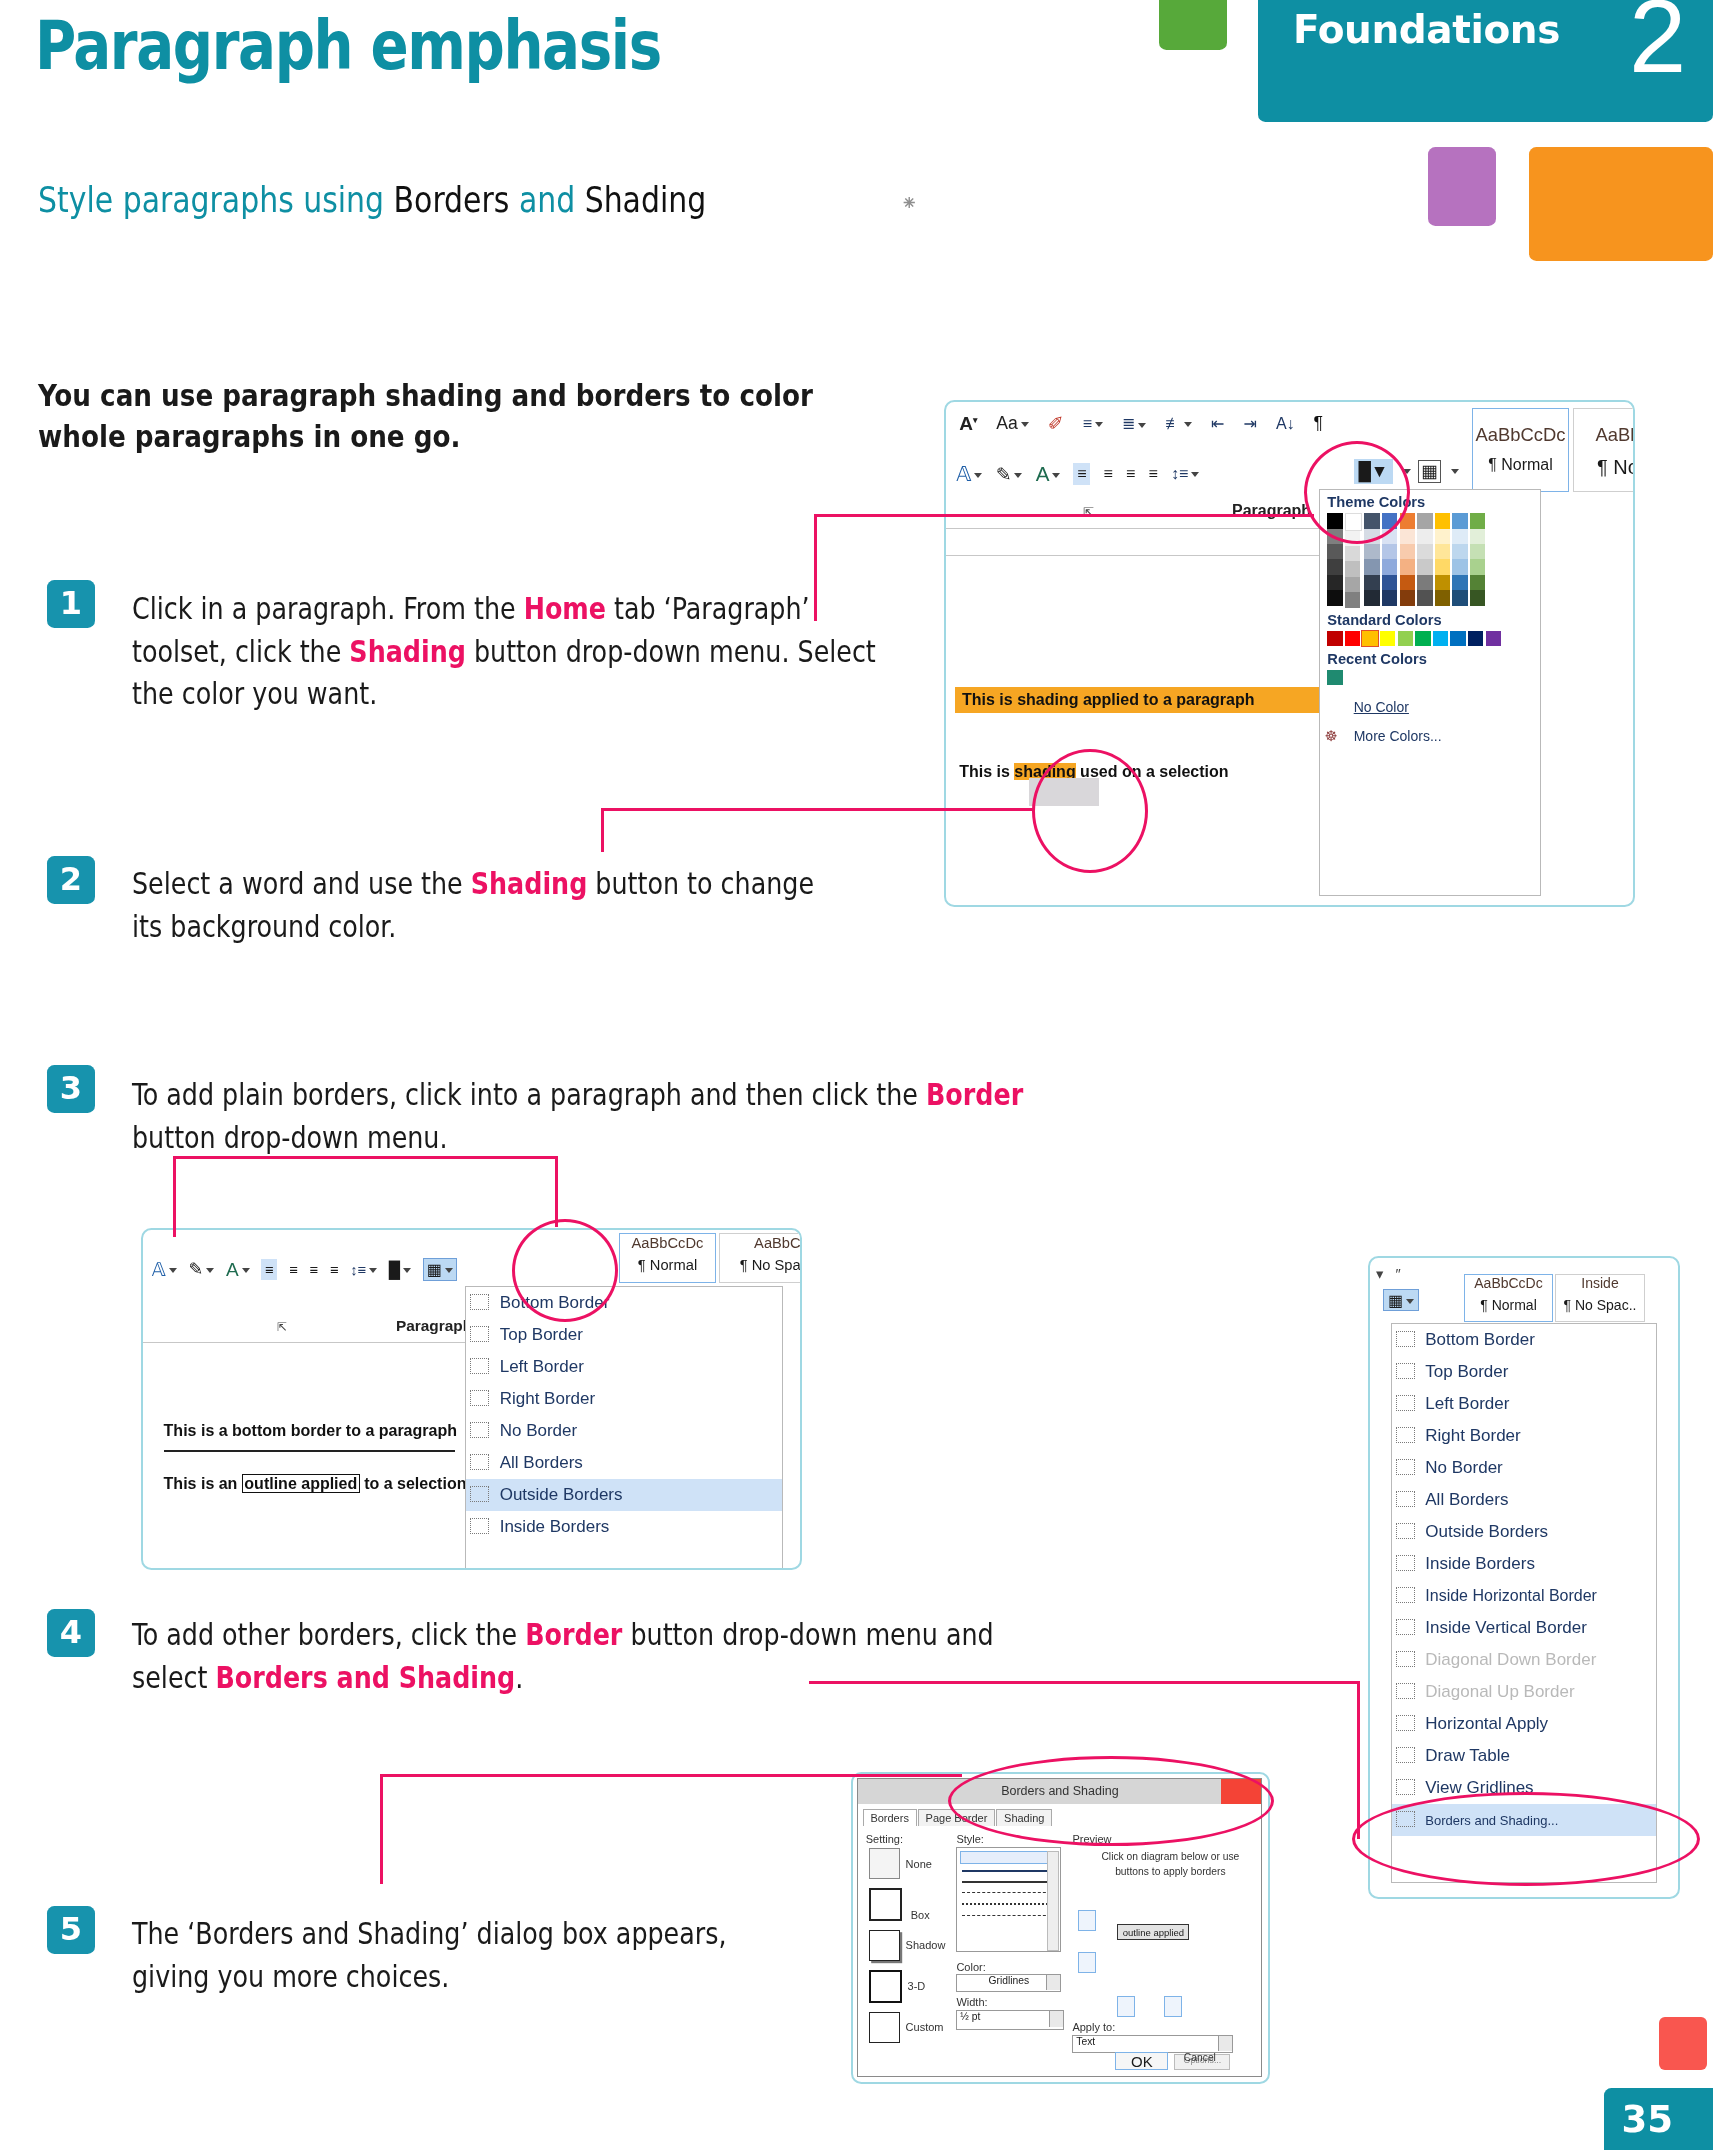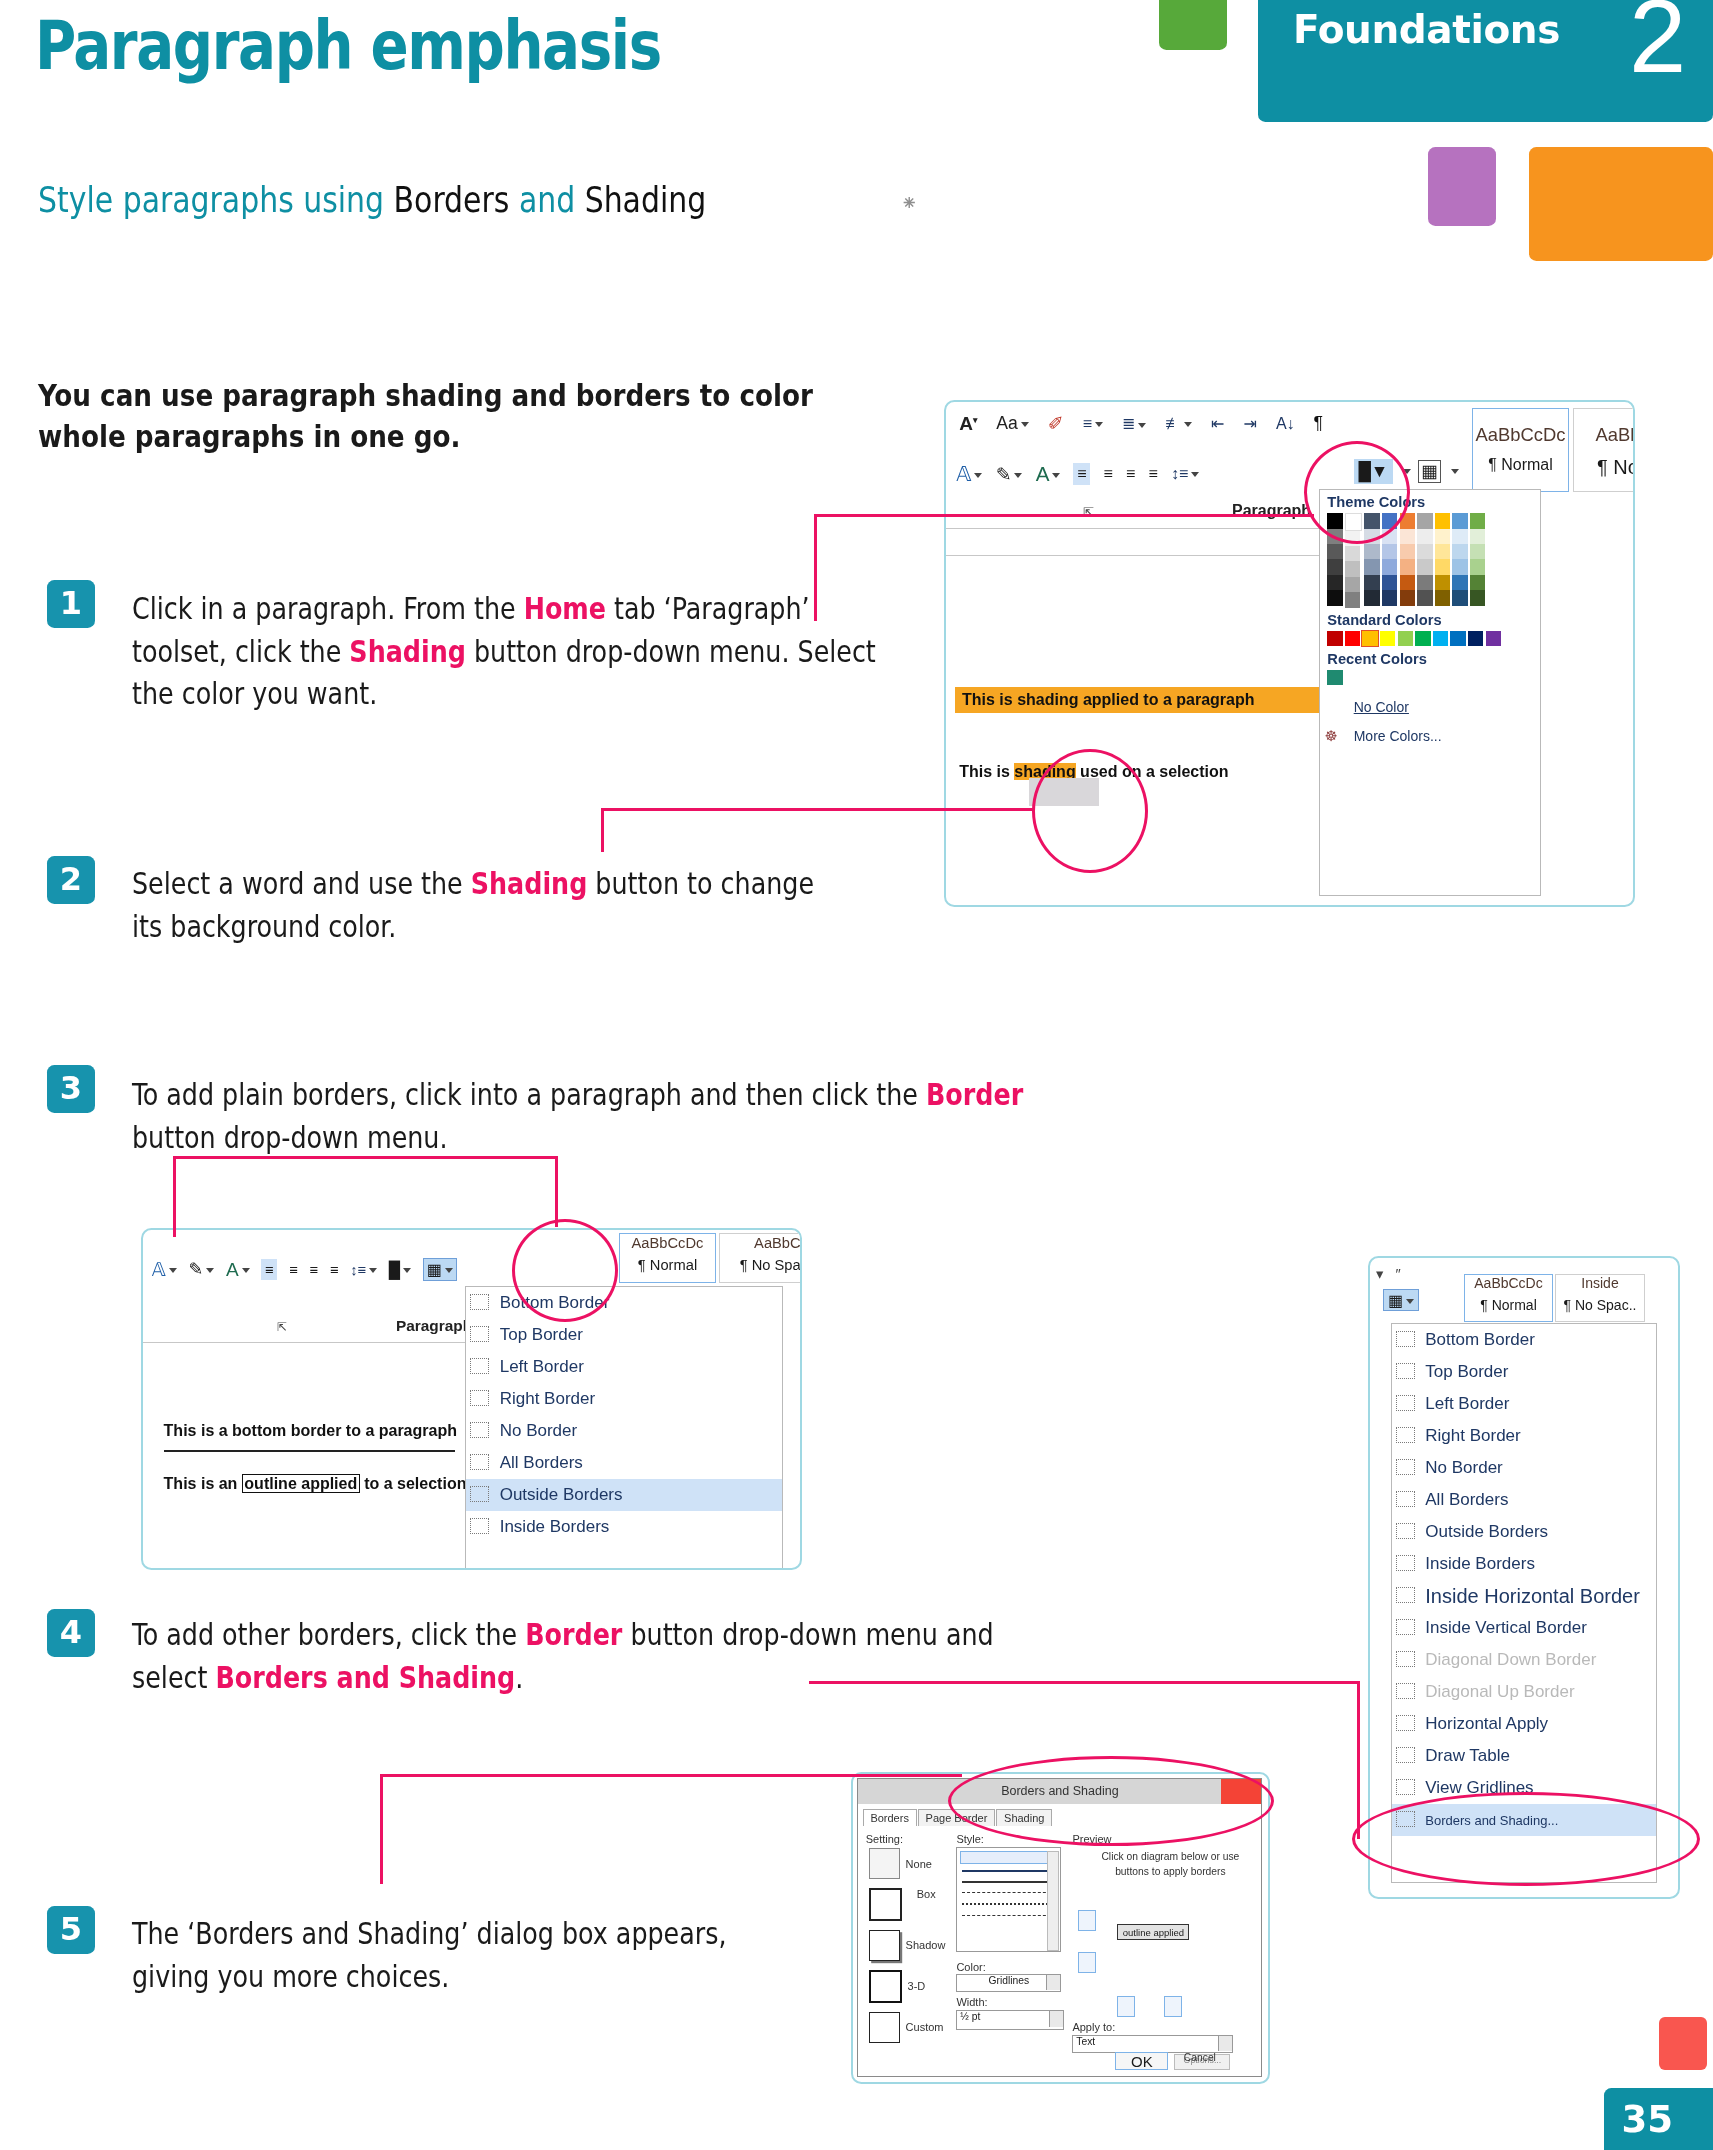--- a/index.html
+++ b/index.html
@@ -441,21 +441,21 @@
       <div class="mi" style="height: 32px;">
         <span class="gl">
           <span class="bx" style="display: block;"></span>
         </span>
         <span style="font-size: 17px;">Inside Borders</span>
       </div>
       <div class="mi" style="height: 32px;">
         <span class="gl">
           <span class="bx" style="display: block;"></span>
         </span>
-        <span style="font-size: 20px;">Inside Horizontal Border</span>
+        <span style="font-size: 16px;">Inside Horizontal Border</span>
       </div>
       <div class="mi" style="height: 32px;">
         <span class="gl">
           <span class="bx" style="display: block;"></span>
         </span>
         <span style="font-size: 17px;">Inside Vertical Border</span>
       </div>
       <div class="mi dis" style="height: 32px;">
         <span class="gl">
           <span class="bx" style="display: block;"></span>
@@ -510,21 +510,21 @@
       <div>Page Border</div>
       <div>Shading</div>
     </div>
 
     <div class="grpl" style="position:absolute;left:7.3px;top:54px;">Setting:</div>
     <div style="position:absolute;left:10.3px;top:69px;">
       <div style="display:flex;align-items:center;gap:5.9px;margin-bottom:8.8px;">
         <span style="width:29px;height:29px;border:0.7px solid #888;display:inline-block;background:#f4f4f4;"></span>
         <span class="grpl">None</span>
       </div>
-      <div style="display:flex;align-items:flex-start;gap:15px;margin-bottom:8.8px;">
+      <div style="display:flex;align-items:flex-end;gap:9px;margin-bottom:8.8px;">
         <span style="width:29px;height:29px;border:2.2px solid #222;display:inline-block;background:#fff;"></span>
         <span class="grpl">Box</span>
       </div>
       <div style="display:flex;align-items:center;gap:5.9px;margin-bottom:8.8px;">
         <span style="width:29px;height:29px;border:0.7px solid #222;display:inline-block;background:#fff;box-shadow:2.2px 2.2px 0 #777;"></span>
         <span class="grpl">Shadow</span>
       </div>
       <div style="display:flex;align-items:center;gap:5.9px;margin-bottom:8.8px;">
         <span style="width:29px;height:29px;border:2.2px solid #111;display:inline-block;background:#fff;"></span>
         <span class="grpl">3-D</span>

